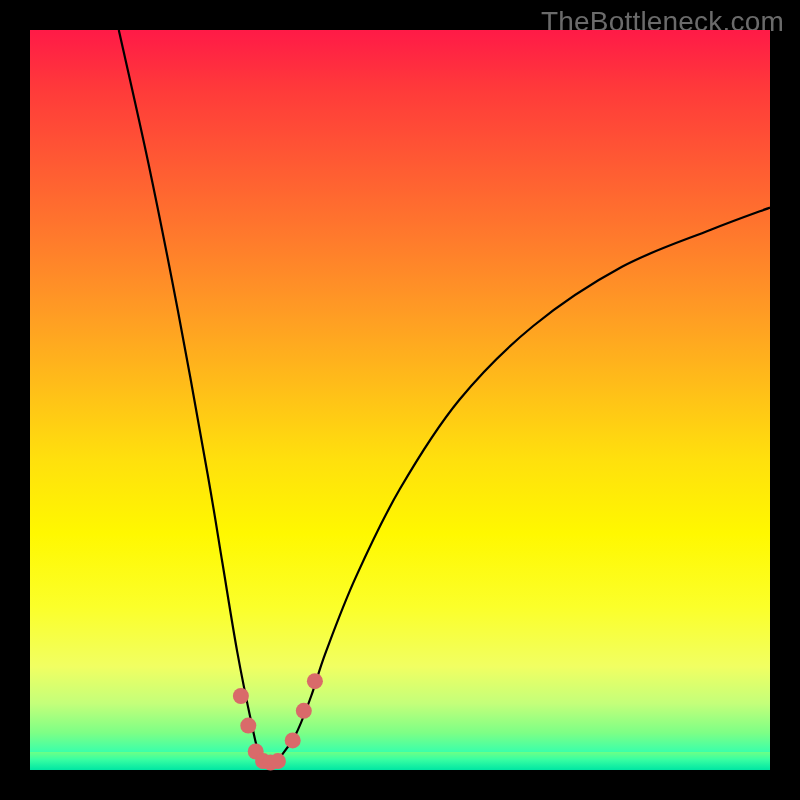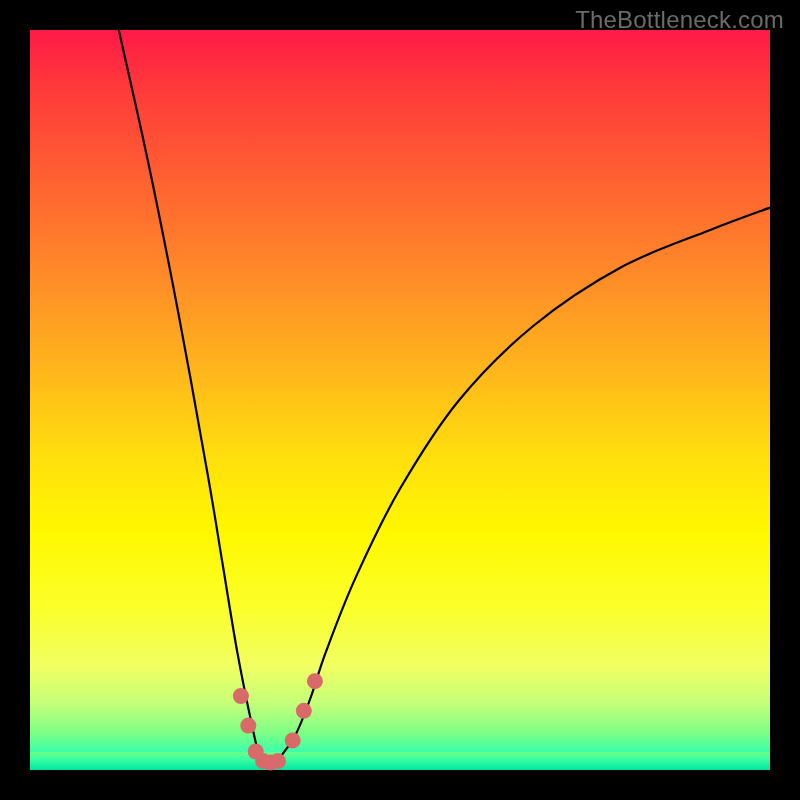--- a/index.html
+++ b/index.html
@@ -50,21 +50,21 @@
       #6dff85 0%,
       #3affa2 40%,
       #00e6a3 100%
     );
   }
   .watermark {
     position: absolute;
     top: 6px;
     right: 16px;
     color: #6b6b6b;
-    font-size: 24px;
+    font-size: 28px;
     font-weight: 500;
     letter-spacing: 0.2px;
     user-select: none;
   }
   svg.curve {
     position: absolute;
     inset: 0;
     width: 100%;
     height: 100%;
     overflow: visible;

